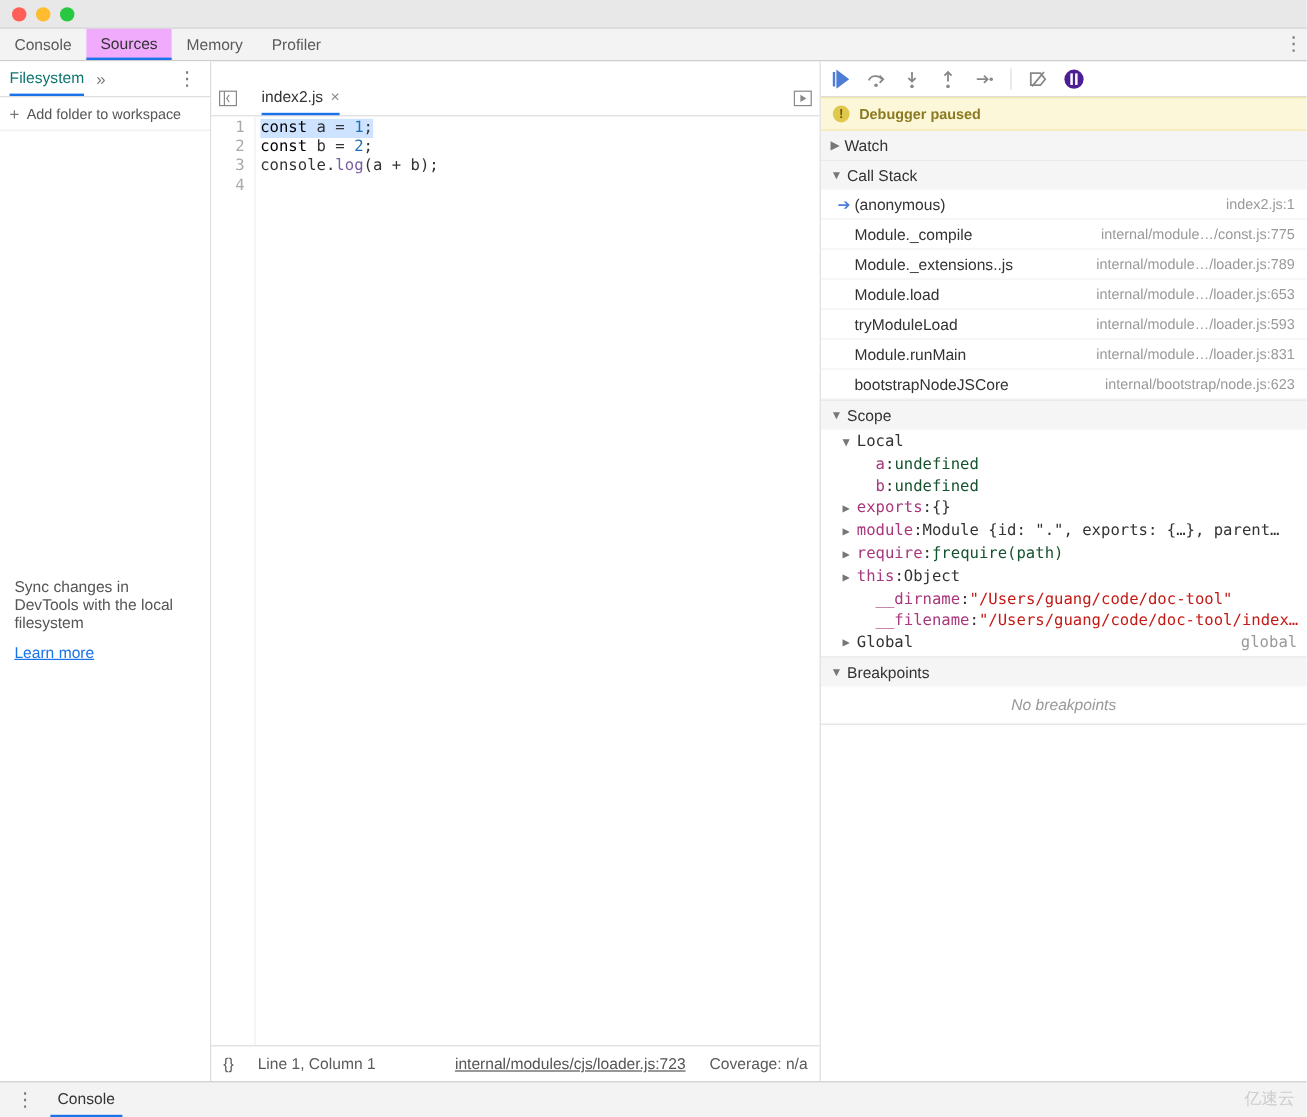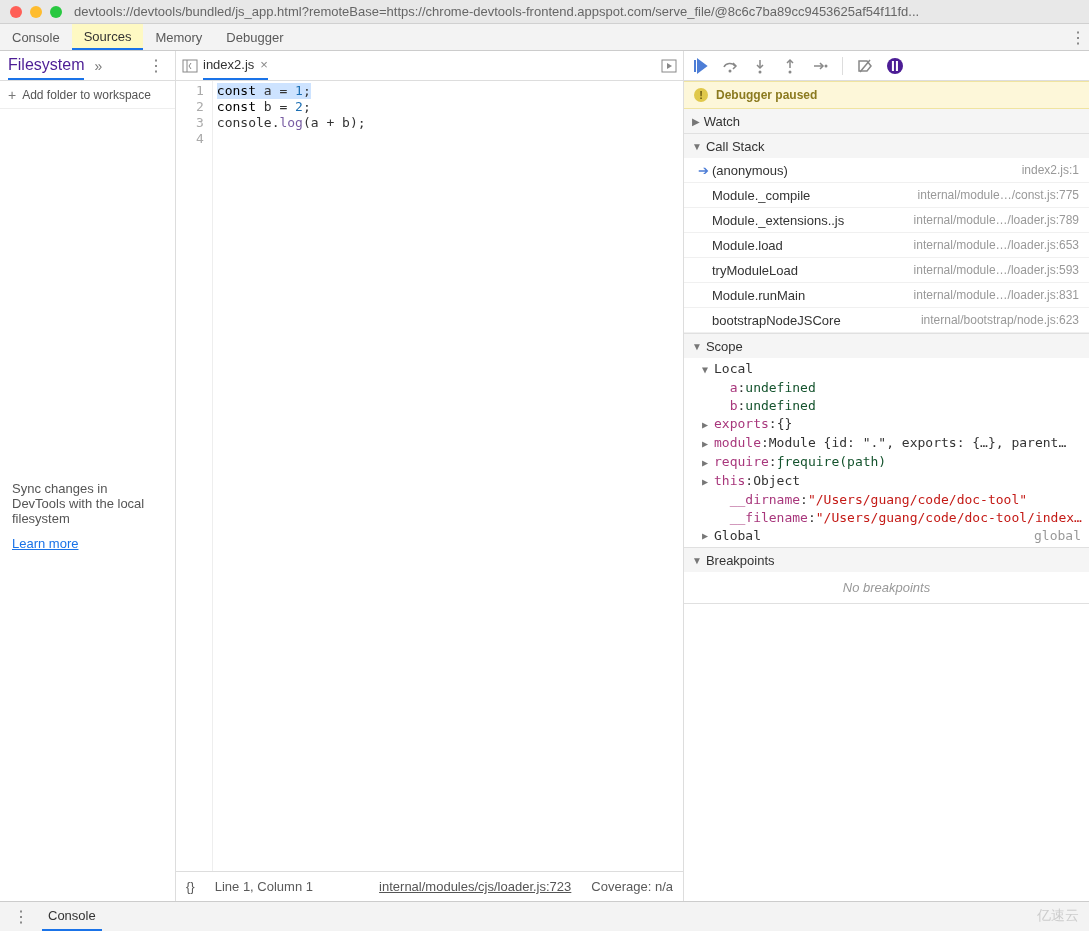--- a/index.html
+++ b/index.html
@@ -6,35 +6,35 @@
 body { font-family: -apple-system, "Helvetica Neue", Arial, sans-serif; font-size: 12px; color: #333; background: #fff; width: 1089px; height: 931px; overflow: hidden; display: flex; flex-direction: column; }
 .titlebar { height: 24px; background: #e8e8e8; display: flex; align-items: center; padding: 0 10px; border-bottom: 1px solid #d0d0d0; }
 .traffic { display: flex; gap: 8px; margin-right: 12px; }
 .traffic span { width: 12px; height: 12px; border-radius: 50%; display: block; }
 .t-red { background: #ff5f57; }
 .t-yellow { background: #febc2e; }
 .t-green { background: #28c840; }
 .tb-title { color: #666; font-size: 13px; white-space: nowrap; overflow: hidden; text-overflow: ellipsis; flex: 1; }
 .tabs { height: 27px; background: #f3f3f3; border-bottom: 1px solid #ccc; display: flex; align-items: stretch; }
 .tab { padding: 0 12px; display: flex; align-items: center; color: #5a5a5a; cursor: pointer; font-size: 13px; }
-.tab.active { color: #333; border-bottom: 2px solid #1a73e8; background: #fef9c3; }
+.tab.active { color: #333; border-bottom: 2px solid #1a73e8; background: #f0abfc; }
 .tabs .spacer { flex: 1; }
 .kebab { width: 22px; display: flex; align-items: center; justify-content: center; color: #777; cursor: pointer; font-size: 16px; }
 .main { flex: 1; display: flex; overflow: hidden; }
 .left { width: 176px; border-right: 1px solid #ddd; display: flex; flex-direction: column; background: #fff; }
 .left-head { height: 30px; border-bottom: 1px solid #ddd; display: flex; align-items: center; padding: 0 8px; gap: 10px; }
-.fs-tab { font-size: 16px; color: #4c1d95; border-bottom: 2px solid #1a73e8; height: 100%; display: flex; align-items: center; }
+.fs-tab { font-size: 13px; color: #0f766e; border-bottom: 2px solid #1a73e8; height: 100%; display: flex; align-items: center; }
 .chev { color: #777; font-size: 14px; cursor: pointer; }
 .left-head .sp { flex: 1; }
 .add-folder { height: 28px; display: flex; align-items: center; padding: 0 8px; color: #555; font-size: 12px; border-bottom: 1px solid #eee; cursor: pointer; white-space: nowrap; overflow: hidden; }
 .add-folder .plus { margin-right: 6px; font-size: 14px; color: #777; }
 .left-msg { padding: 12px; color: #555; font-size: 13px; margin-top: 360px; }
 .learn { color: #1a73e8; cursor: pointer; margin-top: 10px; display: inline-block; text-decoration: underline; }
 .mid { flex: 1; display: flex; flex-direction: column; border-right: 1px solid #ddd; min-width: 0; }
-.mid-head { height: 30px; border-bottom: 1px solid #ddd; display: flex; align-items: center; padding: 0 6px; gap: 5px; }
+.mid-head { height: 30px; border-bottom: 1px solid #ddd; display: flex; align-items: center; padding: 0 6px; gap: 20px; margin-top: 16px; }
 .tool-ic { color: #777; cursor: pointer; display: flex; align-items: center; }
 .file-tab { display: flex; align-items: center; gap: 6px; font-size: 13px; color: #333; height: 100%; border-bottom: 2px solid #1a73e8; }
 .file-tab .x { color: #888; cursor: pointer; }
 .mid-head .sp { flex: 1; }
 .editor { flex: 1; display: flex; font-family: Menlo, Consolas, monospace; font-size: 13px; overflow: hidden; }
 .gutter { background: #fff; border-right: 1px solid #eee; color: #aaa; text-align: right; padding: 2px 8px 0 20px; line-height: 16px; }
 .code { padding: 2px 0 0 4px; line-height: 16px; white-space: pre; }
 .code .l1 { background: #cde3ff; display: inline-block; }
 .kw { color: #000000; }
 .num { color: #1c6fb3; }
@@ -79,28 +79,27 @@
 </style>
 </head>
 <body>
 
 <div class="titlebar">
   <div class="traffic">
     <span class="t-red"></span>
     <span class="t-yellow"></span>
     <span class="t-green"></span>
   </div>
-  <div class="tb-title">devtools://devtools/bundled/js_app.html?remoteBase=https://chrome-devtools-frontend.appspot.com/serve_file/@8c6c7ba89cc9453625af54f11fd...</div>
 </div>
 
 <div class="tabs">
   <div class="tab">Console</div>
   <div class="tab active">Sources</div>
   <div class="tab">Memory</div>
-  <div class="tab">Debugger</div>
+  <div class="tab">Profiler</div>
   <div class="spacer"></div>
   <div class="kebab">⋮</div>
 </div>
 
 <div class="main">
   <div class="left">
     <div class="left-head">
       <span class="fs-tab">Filesystem</span>
       <span class="chev">»</span>
       <span class="sp"></span>

